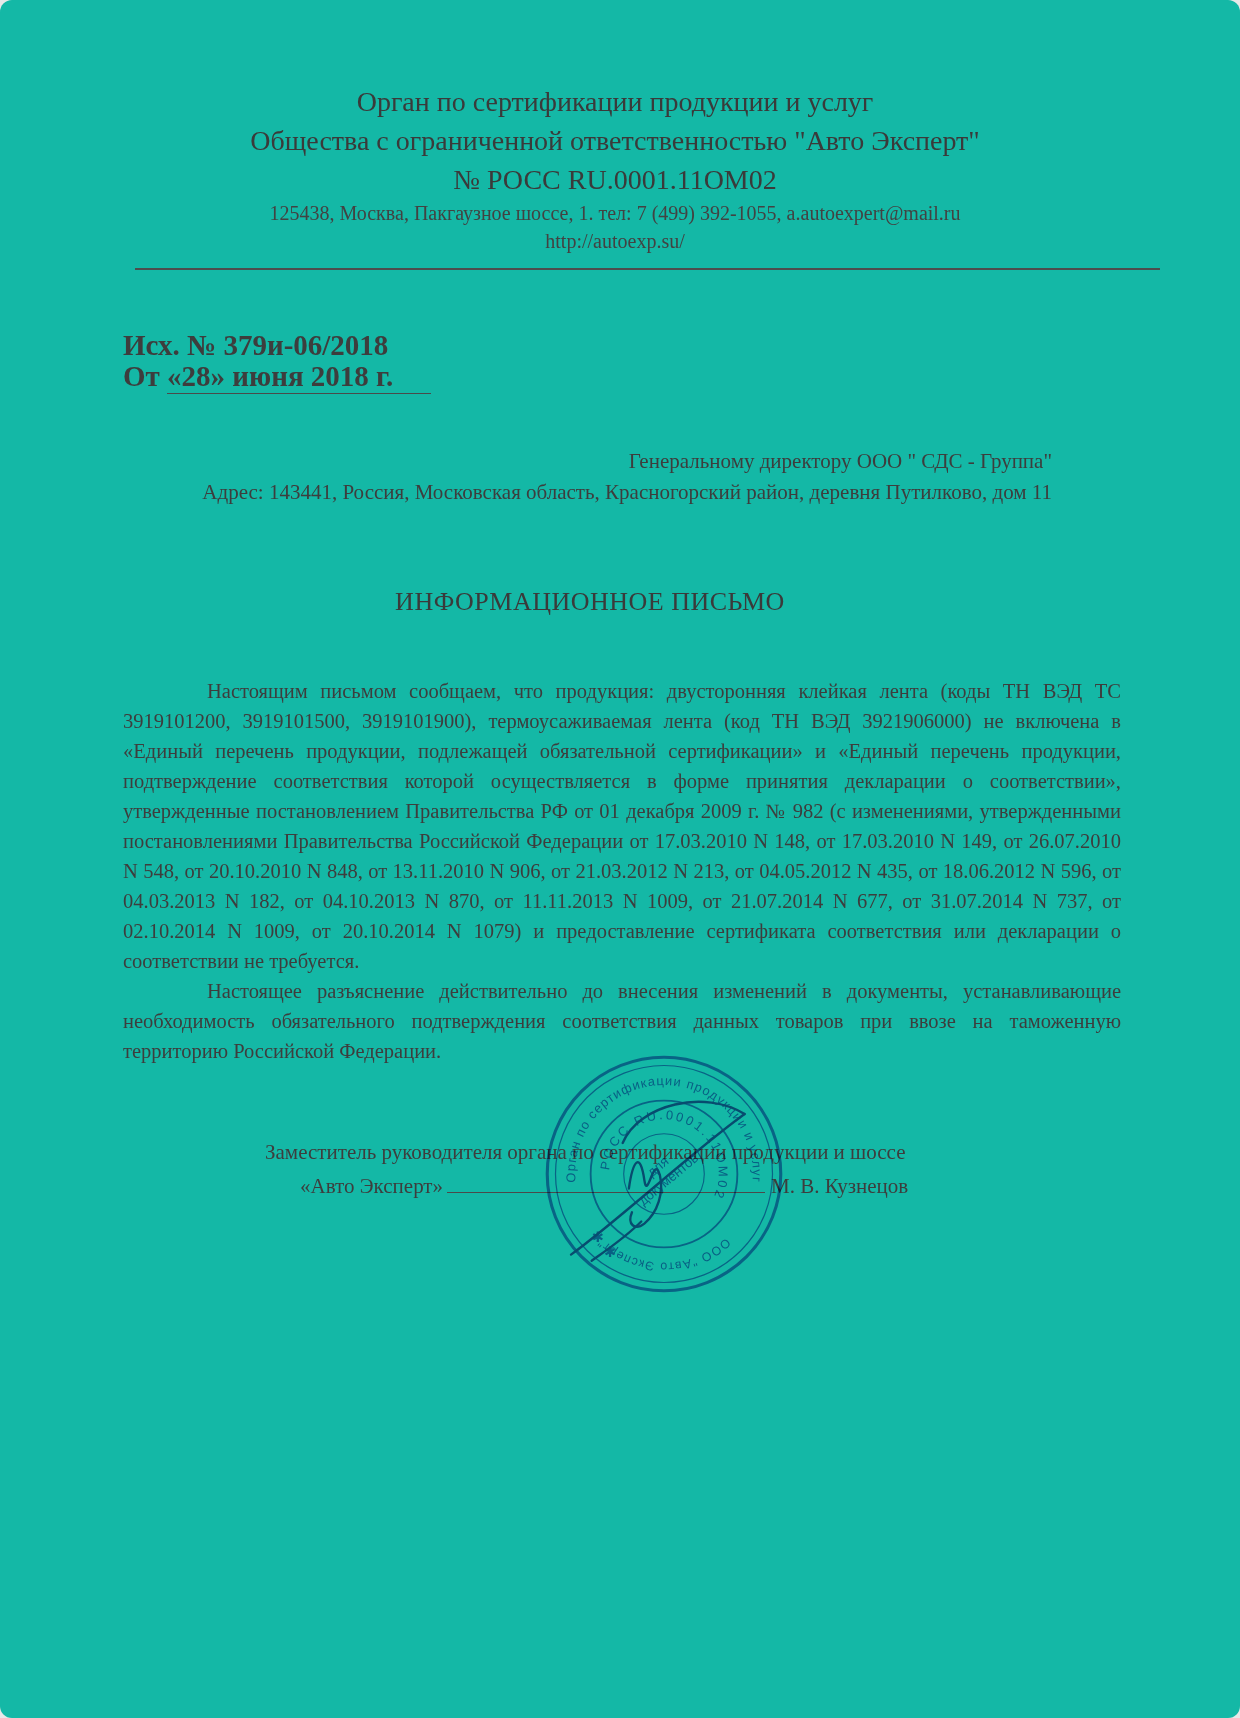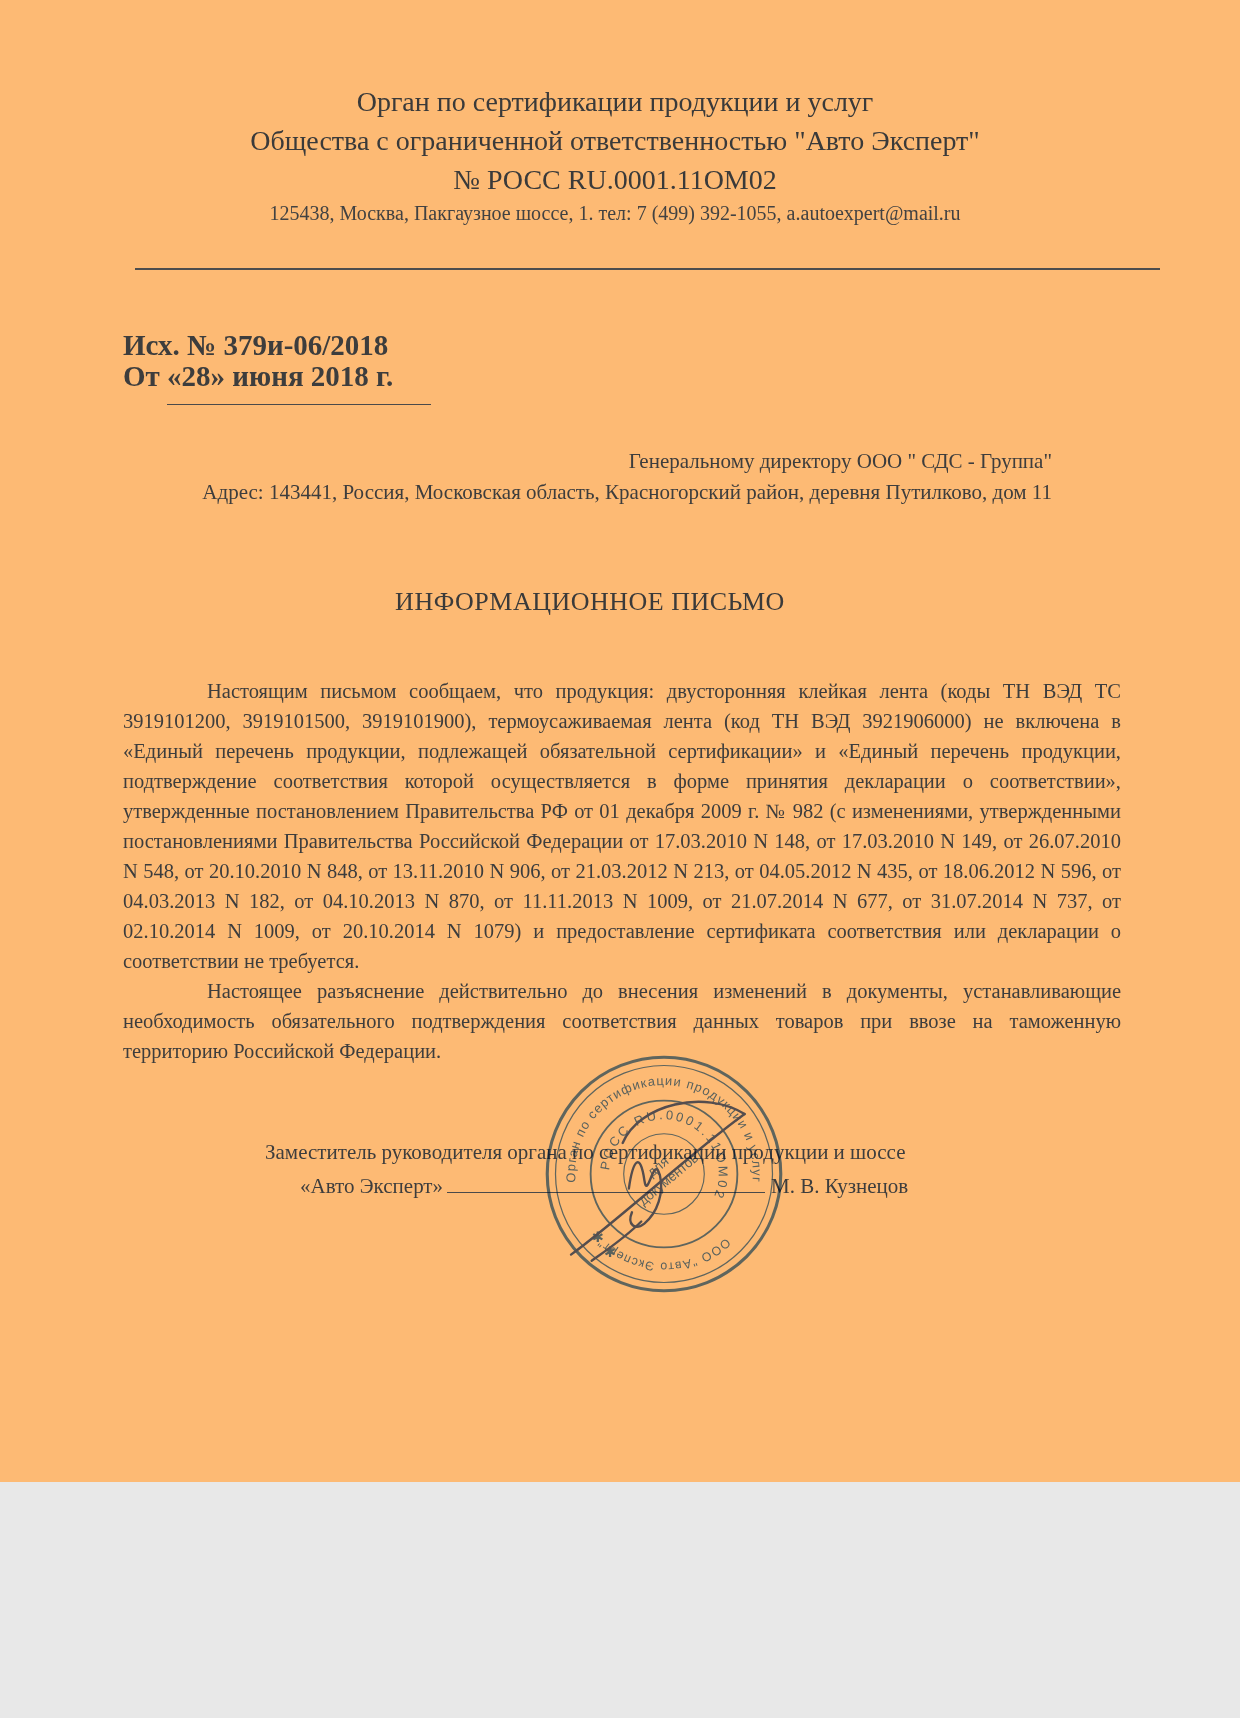--- a/index.html
+++ b/index.html
@@ -3,25 +3,26 @@
 <meta charset="utf-8">
 <style>
   html,body{margin:0;padding:0;}
   body{
     background:#e8e8e8;
     font-family:"Liberation Serif","DejaVu Serif",serif;
   }
   .page{
     position:relative;
     width:1240px;
-    height:1482px;
+    height:1718px;
     margin:0 auto;
-    background:#fdba74;
+    background:#14b8a6;
     color:#3d3d3d;
     overflow:hidden;
+    border-radius:12px;
   }
   
   .letterhead{
     position:absolute;
     left:0; right:10px; top:82px;
     text-align:center;
   }
   .letterhead .org-line{
     font-size:28px;
     line-height:39px;
@@ -44,21 +45,21 @@
     left:123px; top:330px;
     font-size:29px;
     line-height:31px;
     color:#3d3d3d;
     font-weight:bold;
   }
   .date-underlined{
     border-bottom:1.6px solid #4a4a4a;
     padding-right:38px;
     display:inline-block;
-    padding-bottom:12px;
+    padding-bottom:1px;
   }
   
   .addressee{
     position:absolute;
     left:110px; top:446px;
     width:942px;
     text-align:right;
     font-size:21px;
     line-height:31px;
     color:#3d3d3d;
@@ -123,20 +124,21 @@
 </head>
 <body>
 
 <div class="page">
 
   <div class="letterhead">
     <div class="org-line">Орган по сертификации продукции и услуг</div>
     <div class="org-line">Общества с ограниченной ответственностью "Авто Эксперт"</div>
     <div class="org-line">№ РОСС RU.0001.11ОМ02</div>
     <div class="contact-line">125438, Москва, Пакгаузное шоссе, 1. тел: 7 (499) 392-1055, a.autoexpert@mail.ru</div>
+    <div class="contact-line">http://autoexp.su/</div>
   </div>
   <div class="head-rule"></div>
 
   <div class="ref-block">
     <div>Исх. № 379и-06/2018</div>
     <div><span>От </span><span class="date-underlined">«28» июня 2018 г.</span></div>
   </div>
 
   <div class="addressee">
     <div>Генеральному директору ООО " СДС - Группа"</div>

